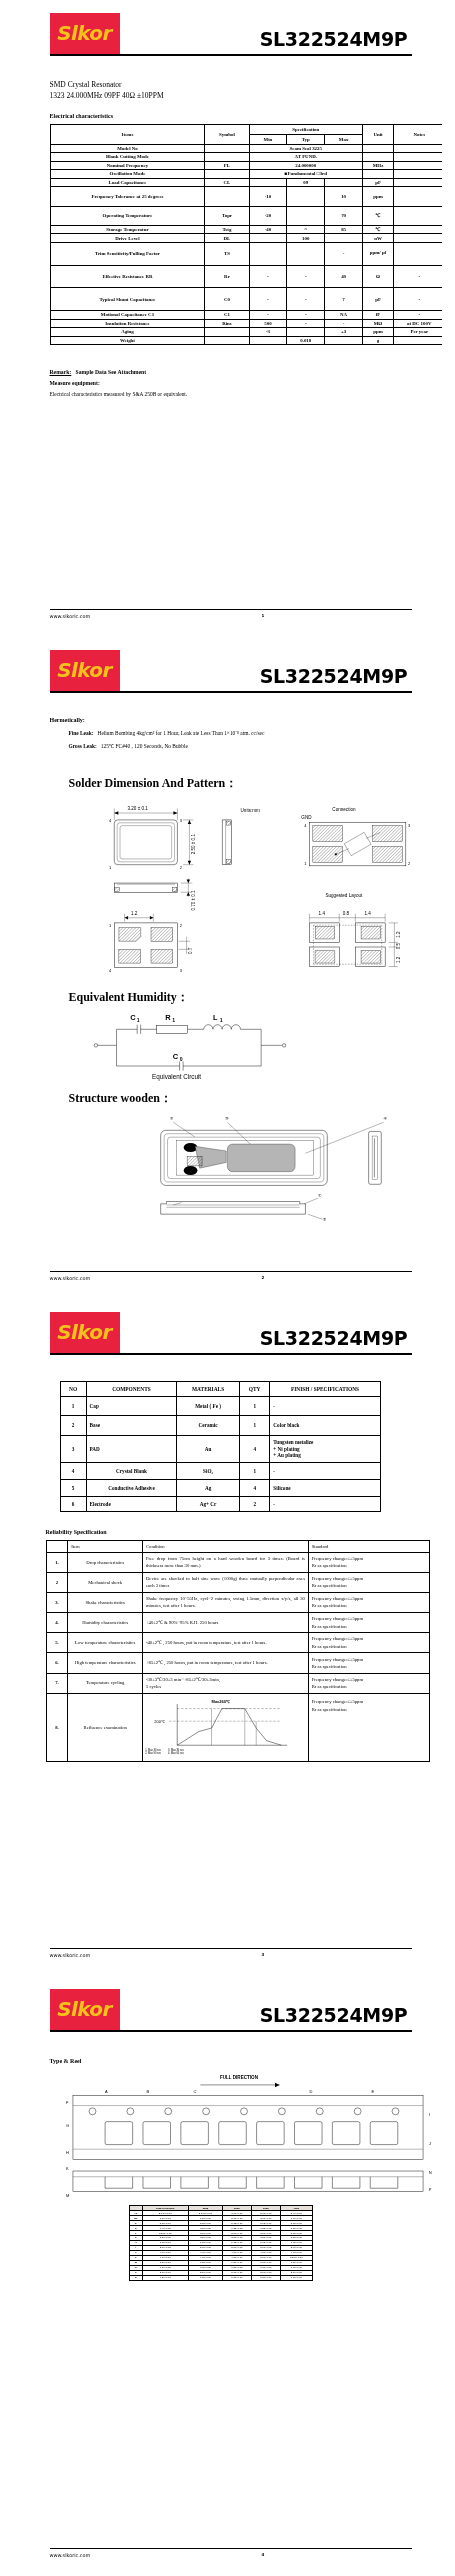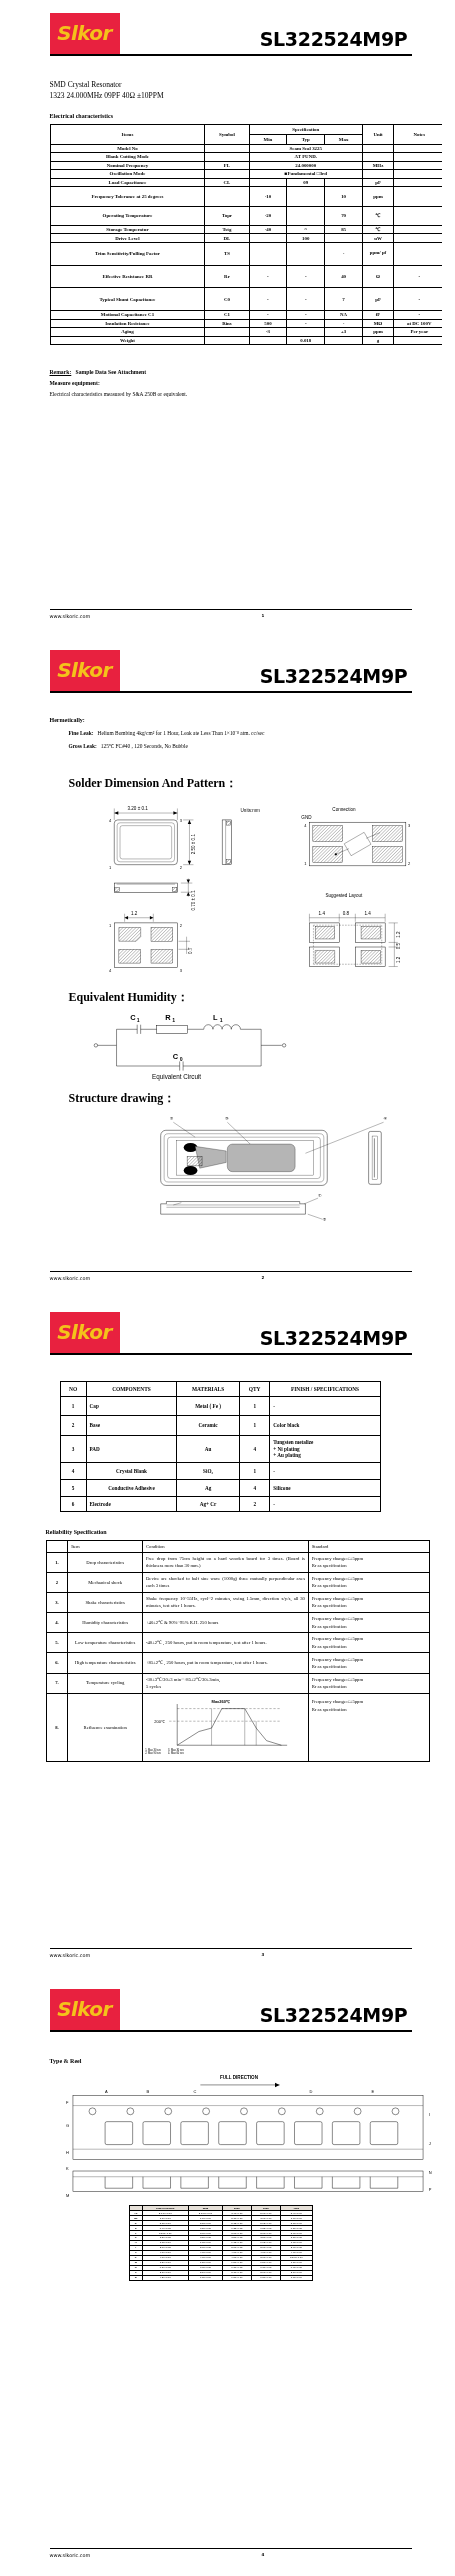--- a/index.html
+++ b/index.html
@@ -525,21 +525,21 @@
         <line class="ln" x1="164" y1="94" x2="300" y2="94"></line>
         <text class="dim" x="146" y="82" style="font-size:13px;font-weight:bold;">C</text>
         <text class="dim" x="158" y="85" style="font-size:9px;font-weight:bold;">0</text>
         <line class="ln" x1="300" y1="58" x2="336" y2="58"></line>
         <circle cx="340" cy="58" r="3" class="ln"></circle>
         <text class="dim" x="110" y="117" style="font-size:11px;">Equivalent  Circuit</text>
       </g>
     </svg>
   </div>
 
-  <div class="sec-title-lg" style="margin-top:9.2px;">Structure drawing：</div>
+  <div class="sec-title-lg" style="margin-top:9.2px;">Structure wooden：</div>
 
   <div class="draw-wrap" style="margin-left:120px;margin-top:2.3px;">
     <svg width="270" height="115" viewBox="0 0 470 200">
       <g>
         <text class="dim-s" x="52" y="12">⑤</text>
         <text class="dim-s" x="148" y="12">③</text>
         <text class="dim-s" x="424" y="12">④</text>
         <line class="ln-t" x1="58" y1="16" x2="96" y2="42"></line>
         <line class="ln-t" x1="152" y1="16" x2="196" y2="58"></line>
         <line class="ln-t" x1="424" y1="16" x2="288" y2="70"></line>

